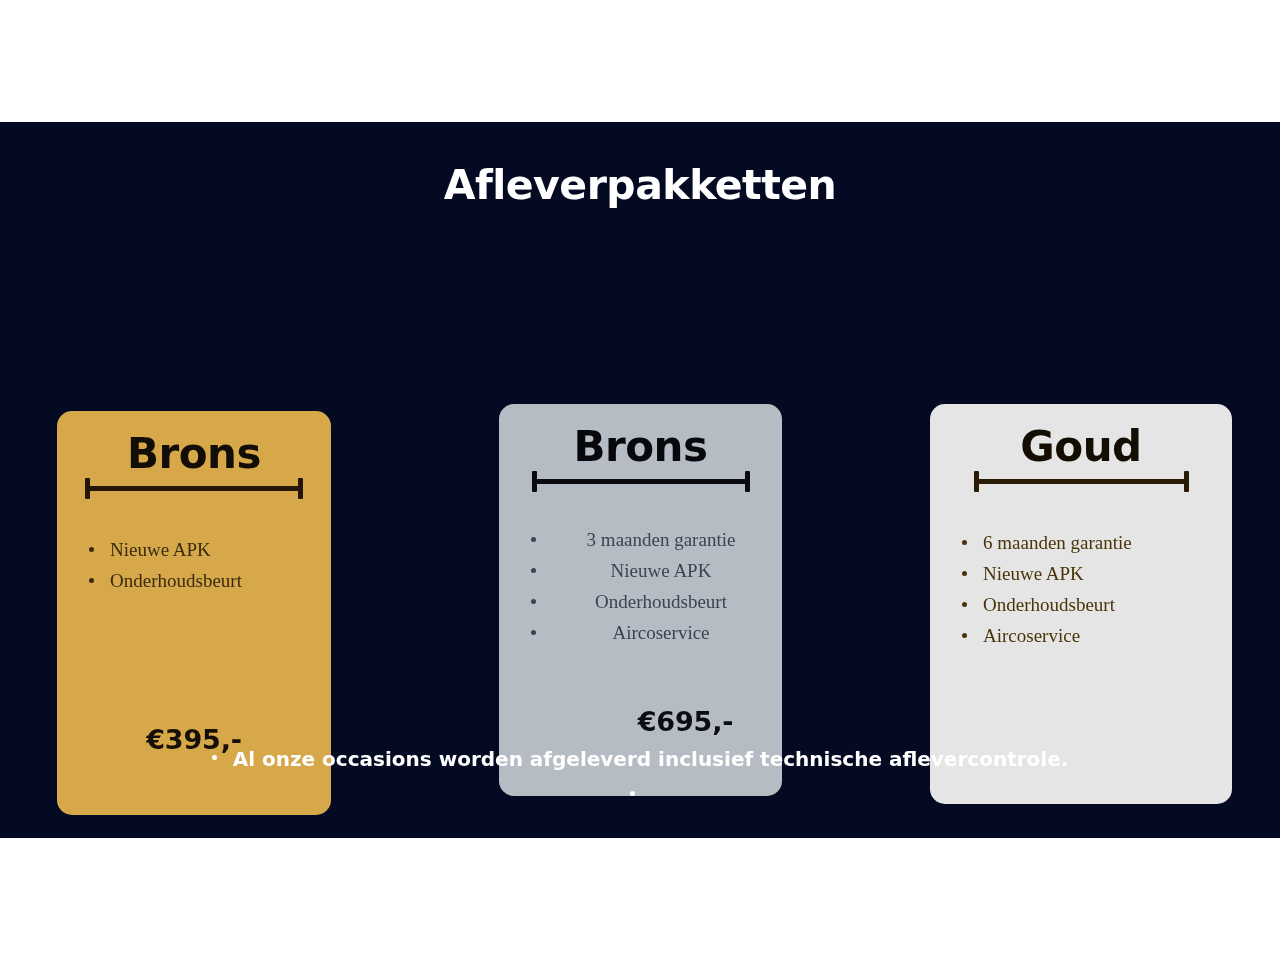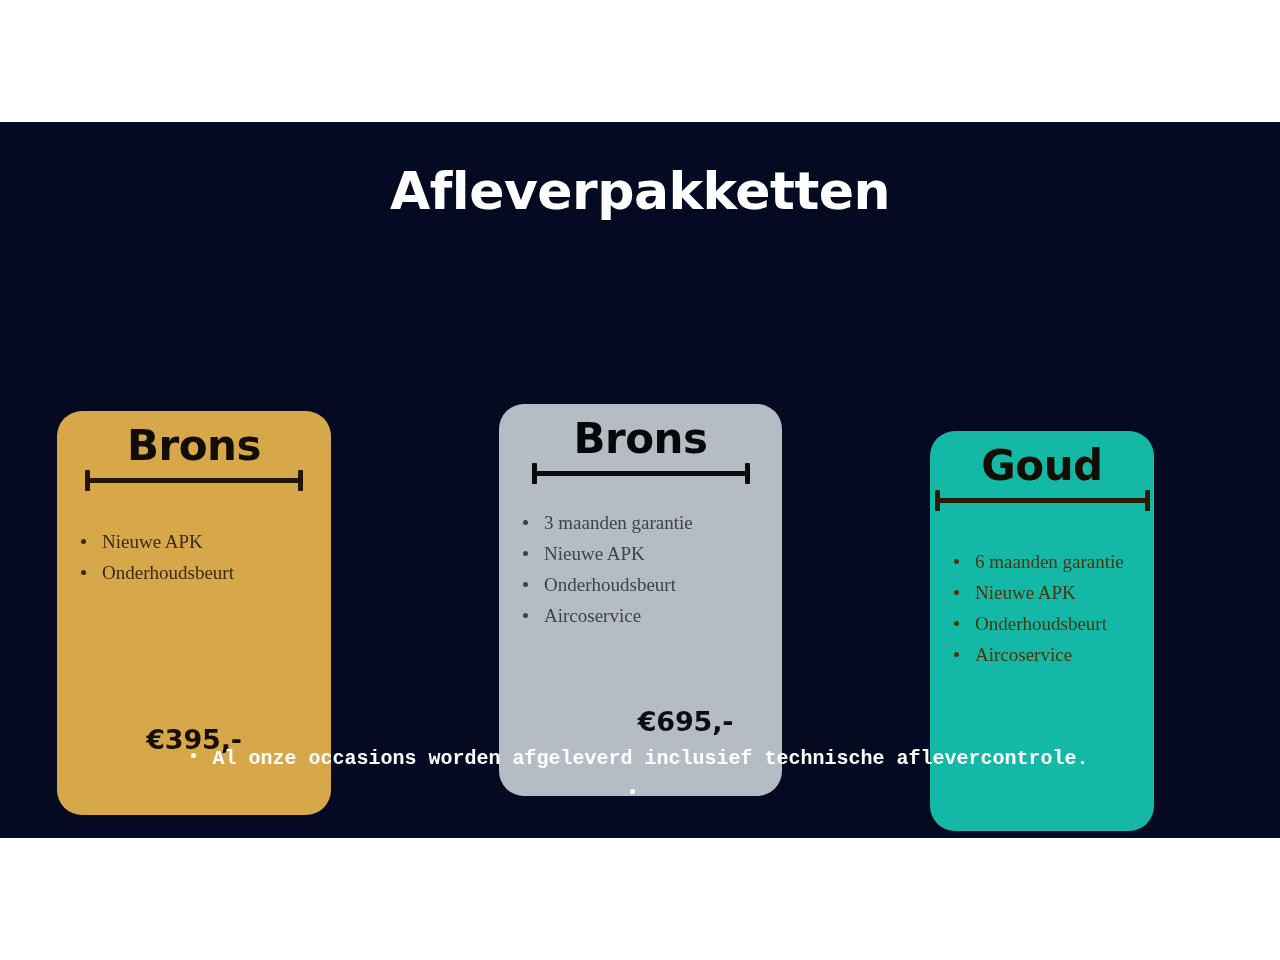--- a/index.html
+++ b/index.html
@@ -33,33 +33,33 @@
   }
 
   
   #title {
     position: absolute;
     left: 0;
     top: 43px;
     width: 1280px;
     text-align: center;
     color: #ffffff;
-    font-size: 52px;
+    font-size: 41px;
     font-weight: bold;
     letter-spacing: -0.5px;
     line-height: 1;
     white-space: nowrap;
   }
 
   
   .card {
     position: absolute;
-    border-radius: 25px;
+    border-radius: 15px;
     box-sizing: border-box;
-    padding: 4px;
+    padding: 12px;
   }
 
   .card-title {
     text-align: center;
     font-size: 42px;
     font-weight: bold;
     line-height: 1.02;
     letter-spacing: -0.5px;
     white-space: nowrap;
   }
@@ -143,31 +143,30 @@
     left: 499px;
     top: 282px;
     width: 283px;
     height: 392px;
     background: #b6bcc4;
   }
   #card-zilver .card-title { color: #07080c; padding-top: 10px; }
   #card-zilver .divider { width: 218px; }
   #card-zilver .divider .bar,
   #card-zilver .divider .cap { background: #0a0b0f; }
-  #card-zilver .feature-list { margin-top: 24px; padding-left: 12px; color: #3c4250; }
+  #card-zilver .feature-list { margin-top: 33px; padding-left: 12px; color: #3c4250; text-align: center; }
   #card-zilver .price { top: 302px; color: #0b0d13; margin-left: 45px; }
 
   
   #card-goud {
     left: 930px;
     top: 282px;
-    width: 224px;
+    width: 302px;
     height: 400px;
-    background: #14b8a6;
-    margin-top: 27px;
+    background: #e5e5e5;
   }
   #card-goud .card-title { color: #130d02; padding-top: 10px; }
   #card-goud .divider { width: 215px; }
   #card-goud .divider .bar,
   #card-goud .divider .cap { background: #2a1b04; }
   #card-goud .feature-list { margin-top: 36px; padding-left: 12px; color: #4a3409; }
   #card-goud .price { top: 311px; color: #150e02; }
 
   
   #footer {
@@ -178,21 +177,20 @@
   }
   .footer-line {
     position: relative;
     display: block;
     text-align: center;
     color: #ffffff;
     font-size: 20px;
     font-weight: bold;
     line-height: 36px;
     white-space: nowrap;
-    font-family: Liberation Mono, monospace;
   }
   .footer-line .fbullet {
     display: inline-block;
     width: 5px;
     height: 5px;
     border-radius: 50%;
     background: #ffffff;
     vertical-align: middle;
     margin-right: 16px;
     position: relative;

